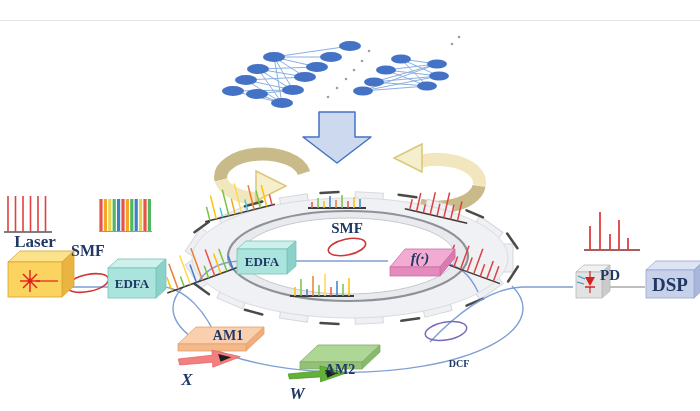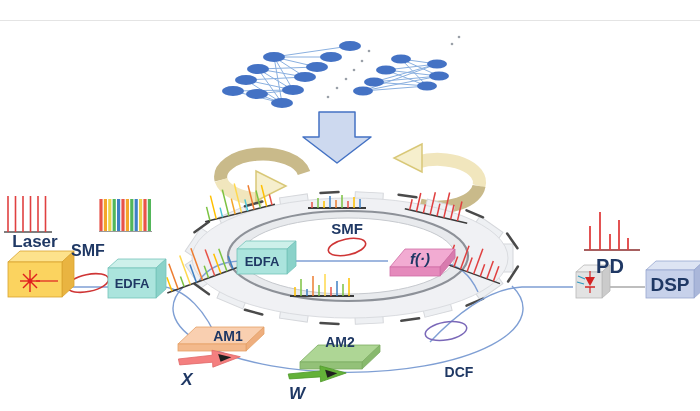--- a/index.html
+++ b/index.html
@@ -1,17 +1,17 @@
 <!DOCTYPE html>
 <html><head>
 <meta charset="utf-8">
 <style>
   html,body{margin:0;padding:0;background:#fff;}
   #stage{position:relative;width:700px;height:411px;background:#ffffff;overflow:hidden;
-         font-family:Liberation Sans, sans-serif;}
+         font-family:Liberation Serif, serif;}
   #stage svg{position:absolute;left:0;top:0;}
   .lbl{position:absolute;transform:translate(-50%,-50%);font-weight:700;color:#1f3864;
        white-space:nowrap;line-height:1;}
   .italic{font-style:italic;}
 </style>
 </head>
 <body>
 
 <div id="stage">
 <svg width="700" height="411" viewBox="0 0 700 411">
@@ -344,19 +344,19 @@
   </g>
 </svg>
 
 <div class="lbl" style="left:35px;top:241px;font-size:17px;">Laser</div>
 <div class="lbl" style="left:88px;top:251px;font-size:16px;">SMF</div>
 <div class="lbl" style="left:132px;top:283px;font-size:13px;">EDFA</div>
 <div class="lbl" style="left:347px;top:228px;font-size:15px;">SMF</div>
 <div class="lbl" style="left:262px;top:261px;font-size:13px;">EDFA</div>
 <div class="lbl italic" style="left:420px;top:258px;font-size:15px;">f(·)</div>
 <div class="lbl" style="left:228px;top:336px;font-size:14px;">AM1</div>
-<div class="lbl" style="left:340px;top:342px;font-size:14px;">AM2</div>
-<div class="lbl" style="left:459px;top:372px;font-size:14px;">DCF</div>
-<div class="lbl" style="left:610px;top:266px;font-size:20px;">PD</div>
+<div class="lbl" style="left:340px;top:370px;font-size:14px;">AM2</div>
+<div class="lbl" style="left:459px;top:364px;font-size:10px;">DCF</div>
+<div class="lbl" style="left:610px;top:275px;font-size:15px;">PD</div>
 <div class="lbl" style="left:670px;top:284px;font-size:19px;">DSP</div>
 <div class="lbl italic" style="left:187px;top:379px;font-size:17px;">X</div>
 <div class="lbl italic" style="left:297px;top:393px;font-size:17px;">W</div>
 </div>
 
 </body></html>

